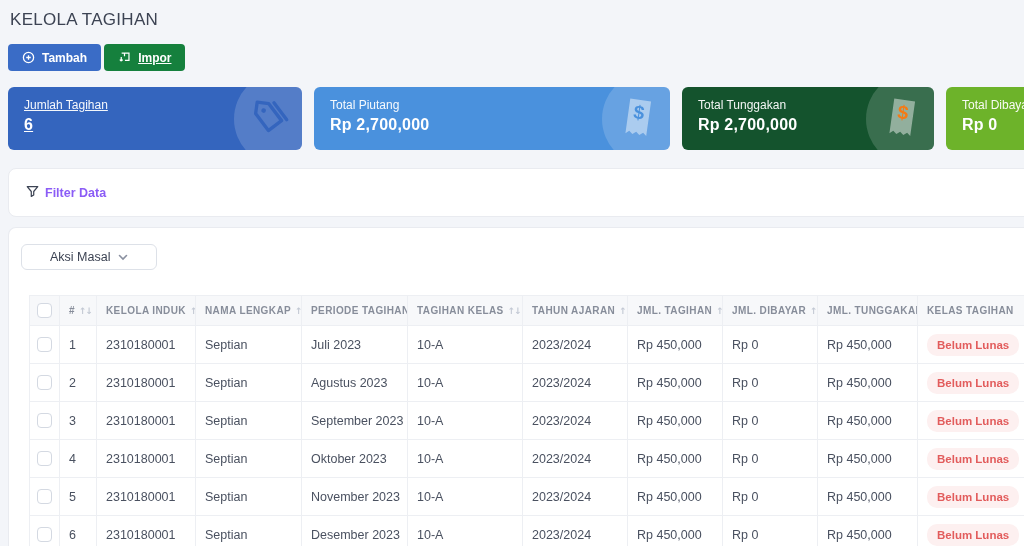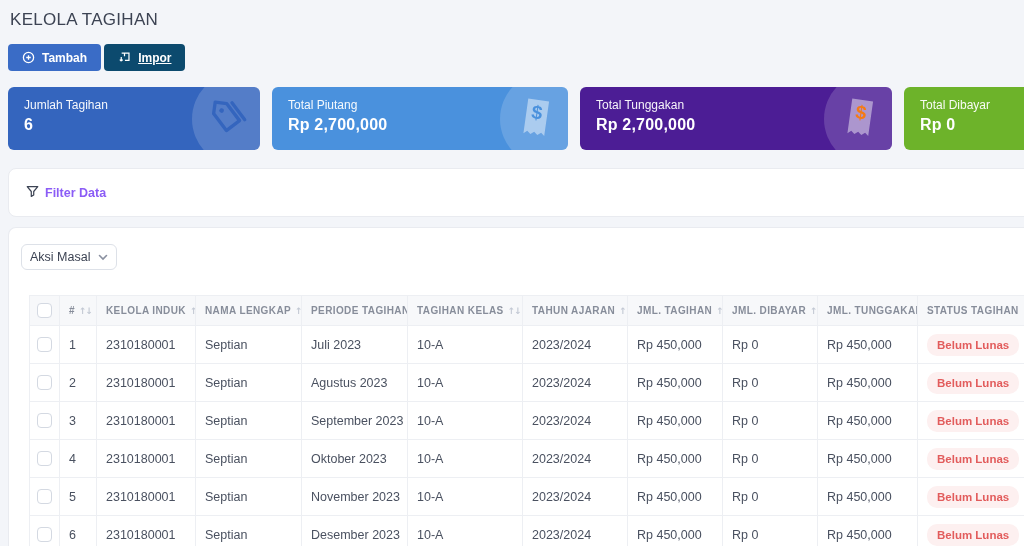--- a/index.html
+++ b/index.html
@@ -41,21 +41,21 @@
   
   .panel {
     background:#fff; border:1px solid #e9ebf0; border-radius:8px;
   }
   .filter-panel { height:49px; display:flex; align-items:center; padding:0 17px; margin-bottom:10px; }
   .filter-label { display:flex; align-items:center; gap:6px; font-size:12.5px; font-weight:700; color:#8b5cf6; }
 
   
   .table-panel { padding:16px 12px 20px 12px; min-height:330px; border-bottom:none; border-bottom-left-radius:0; border-bottom-right-radius:0; }
   .bulk-btn {
-    display:inline-flex; align-items:center; gap:8px; height:26px; padding:0 8px;
+    display:inline-flex; align-items:center; gap:8px; height:26px; padding:0 28px;
     background:#fff; border:1px solid #dde1e8; border-radius:6px;
     font-size:12.5px; color:#3c4353; font-family:"Liberation Sans",sans-serif; cursor:pointer;
   }
   table { border-collapse:collapse; table-layout:fixed; width:1006px; margin:25px 0 0 8px; }
   th, td { border:1px solid #edeff3; overflow:hidden; white-space:nowrap; }
   thead th {
     background:#f7f8fa; height:30px; padding:0 9px; text-align:left;
     font-size:10px; font-weight:700; color:#878d9a; letter-spacing:.4px;
   }
   tbody td { height:38px; padding:0 9px; font-size:12.5px; color:#4a5160; background:#fff; }
@@ -81,58 +81,58 @@
   <div class="toolbar">
     <button class="tb-btn" style="background-color: rgb(58, 108, 198);">
       <span>
         <svg width="13" height="13" viewBox="0 0 16 16" fill="none" stroke="#fff" stroke-width="1.6">
             <circle cx="8" cy="8" r="6.3"></circle>
             <path d="M8 5.2v5.6M5.2 8h5.6"></path>
           </svg>
       </span>
       <span>Tambah</span>
     </button>
-    <button class="tb-btn" style="background-color: #0c4a6e; text-decoration: underline;">
+    <button class="tb-btn" style="background-color: #15803d; text-decoration: underline;">
       <span>
         <svg width="13" height="13" viewBox="0 0 16 16" fill="none" stroke="#fff" stroke-width="1.5">
             <path d="M4.5 2.5h9v9h-5"></path>
             <path d="M8 2.5v4"></path>
             <path d="M4 7.5v5M4 12.5l-1.8-1.8M4 12.5l1.8-1.8"></path>
           </svg>
       </span>
       <span>Impor</span>
     </button>
   </div>
 
   <div class="cards">
 
-    <div class="stat-card" style="width: 252px; background-color: rgb(52, 101, 190);">
+    <div class="stat-card" style="width: 294px; background-color: rgb(52, 101, 190); text-decoration: underline;">
       <div class="stat-label">Jumlah Tagihan</div>
       <div class="stat-value">6</div>
       <div class="stat-circle" style="color: rgb(52, 101, 190);">
         <svg width="40" height="40" viewBox="0 0 24 24" fill="none" stroke="currentColor" stroke-width="2" transform="rotate(8)">
           <path d="M3 3h7l9 9-7 7-9-9z" stroke-linejoin="round"></path>
             <circle cx="7.5" cy="7.5" r="1.4" fill="currentColor" stroke="none"></circle>
           <path d="M13 2l9 9" stroke-linecap="round"></path>
         </svg>
       </div>
     </div>
 
-    <div class="stat-card" style="width: 296px; background-color: rgb(74, 145, 221);">
+    <div class="stat-card" style="width: 356px; background-color: rgb(74, 145, 221);">
       <div class="stat-label">Total Piutang</div>
       <div class="stat-value">Rp 2,700,000</div>
       <div class="stat-circle" style="color: rgb(74, 145, 221);">
         <svg width="38" height="42" viewBox="0 0 20 24" transform="rotate(8)">
           <path d="M4 1h12v20l-2-1.6-2 1.6-2-1.6-2 1.6-2-1.6-2 1.6z" fill="rgba(255,255,255,0.45)"></path>
           <text x="10" y="12" text-anchor="middle" font-size="11" font-weight="bold" fill="currentColor" font-family="Liberation Sans, sans-serif">$</text>
         </svg>
       </div>
     </div>
 
-    <div class="stat-card" style="width: 312px; background-color: #4c1d95;">
+    <div class="stat-card" style="width: 252px; background-color: #14532d;">
       <div class="stat-label">Total Tunggakan</div>
       <div class="stat-value">Rp 2,700,000</div>
       <div class="stat-circle" style="color: rgb(245, 122, 20);">
         <svg width="38" height="42" viewBox="0 0 20 24" transform="rotate(8)">
           <path d="M4 1h12v20l-2-1.6-2 1.6-2-1.6-2 1.6-2-1.6-2 1.6z" fill="rgba(255,255,255,0.45)"></path>
           <text x="10" y="12" text-anchor="middle" font-size="11" font-weight="bold" fill="currentColor" font-family="Liberation Sans, sans-serif">$</text>
         </svg>
       </div>
     </div>
 
@@ -229,21 +229,21 @@
                 <span class="sort">↑↓</span>
               </span>
             </th>
           <th>
               <span class="th-inner">
                 <span>JML. TUNGGAKAN</span>
               </span>
             </th>
           <th>
               <span class="th-inner">
-                <span>STATUS TAGIHAN</span>
+                <span>KELAS TAGIHAN</span>
               </span>
             </th>
         </tr>
       </thead>
       <tbody>
         <tr>
           <td class="cb-cell"><span class="checkbox"></span></td>
           <td>1</td>
           <td>2310180001</td>
           <td>Septian</td>

